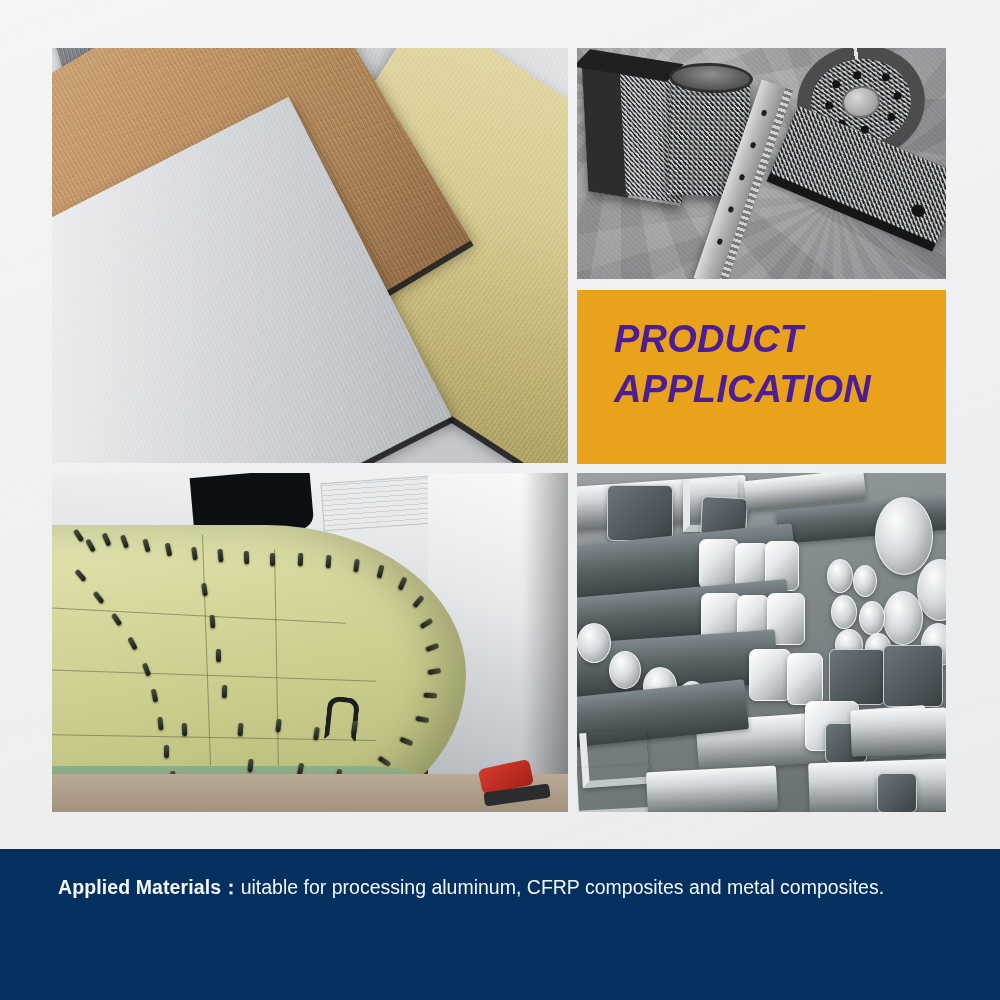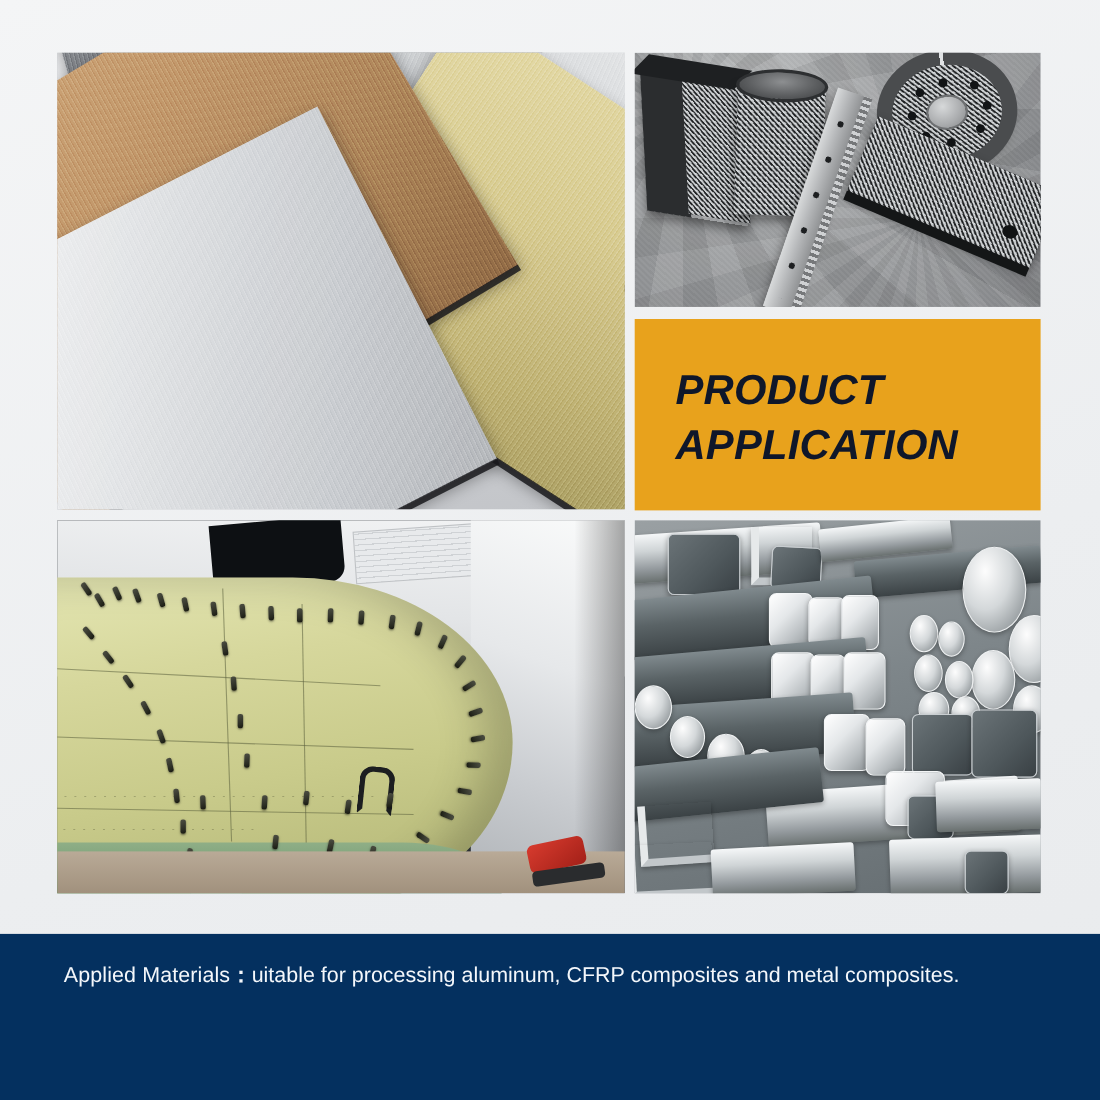--- a/index.html
+++ b/index.html
@@ -185,22 +185,22 @@
   }
 
   
   #banner {
     position: absolute;
     left: 577px; top: 290px; width: 369px; height: 174px;
     background: #e8a21c;
   }
   #banner .banner-text {
     position: absolute;
-    left: 37px; top: 40px; right: 10px;
-    color: #0f172a;
+    left: 37px; top: 24px; right: 10px;
+    color: #4c1d95;
     font-weight: 700;
     font-style: italic;
     font-size: 38px;
     line-height: 1.32;
     letter-spacing: .2px;
     white-space: pre-line;
   }
 
   
   #photo-fuselage { left: 52px; top: 473px; width: 516px; height: 339px; }
@@ -328,21 +328,21 @@
   }
   #footer .lines {
     position: absolute;
     left: 58px; top: 22px; right: 44px;
     color: #f4f7fb;
     font-size: 19.5px;
     line-height: 33px;
   }
   #footer .line { margin: 0; }
   #footer .lbl {
-    font-weight: 400;
+    font-weight: 700;
     letter-spacing: .1px;
   }
   #footer .colon { font-weight: 700; }
   #footer .val { font-weight: 400; }
 </style>
 </head>
 <body>
 
 <div class="page">
 

